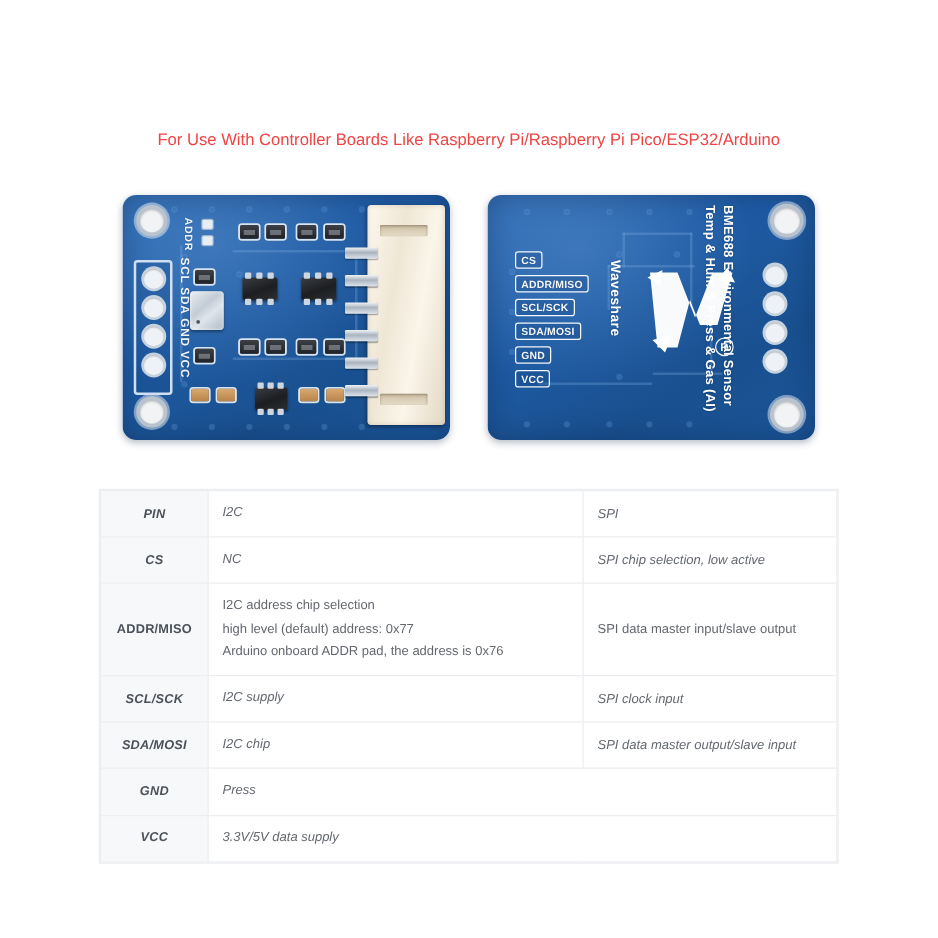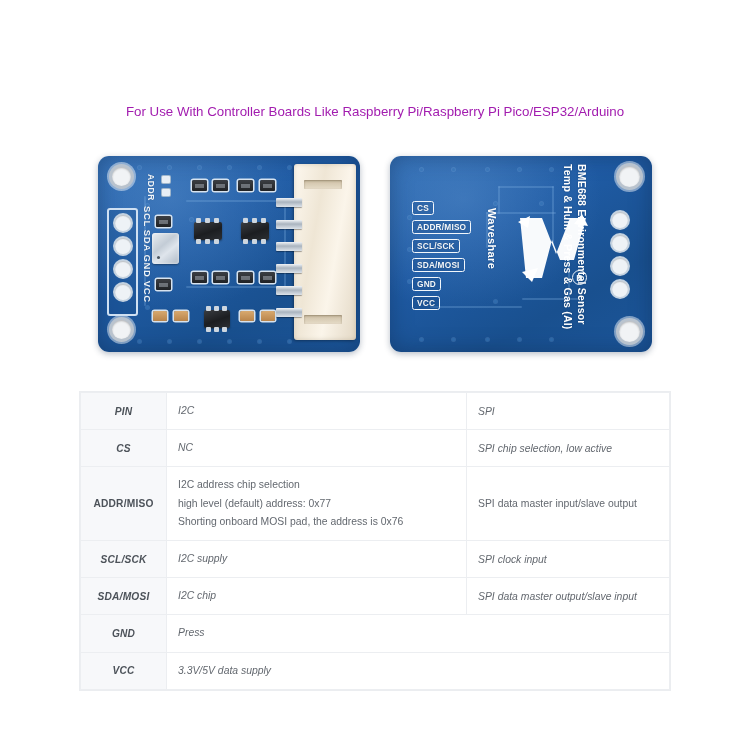--- a/index.html
+++ b/index.html
@@ -16,21 +16,21 @@
     position: absolute; left: 0; top: 50px; width: 750px;
     text-align: center;
     font-size: 25.5px; font-weight: 400; letter-spacing: .1px;
     color: #3f7fc4;
     white-space: nowrap;
   }
   .hero-sub {
     position: absolute; left: 0; top: 104px; width: 750px;
     text-align: center;
     font-size: 13.3px; font-weight: 400;
-    color: #a21caf;
+    color: #ef4444;
     white-space: nowrap;
   }
 
   
   .boards { position: absolute; left: 0; top: 150px; width: 750px; height: 210px; }
 
   .board {
     position: absolute; top: 6px;
     width: 262px; height: 196px;
     border-radius: 11px;
@@ -365,21 +365,21 @@
           <td class="i2c">
             <span class="cell-line">NC</span>
           </td>
           <td class="spi">SPI chip selection, low active</td>
         </tr>
         <tr class="row-tall">
           <td class="pin">ADDR/MISO</td>
           <td class="i2c">
             <span class="cell-line">I2C address chip selection</span>
             <span class="cell-line">high level (default) address: 0x77</span>
-            <span class="cell-line">Shorting onboard MOSI pad, the address is 0x76</span>
+            <span class="cell-line">Arduino onboard ADDR pad, the address is 0x76</span>
           </td>
           <td class="spi">SPI data master input/slave output</td>
         </tr>
         <tr class="row-std">
           <td class="pin">SCL/SCK</td>
           <td class="i2c">
             <span class="cell-line">I2C supply</span>
           </td>
           <td class="spi">SPI clock input</td>
         </tr>

